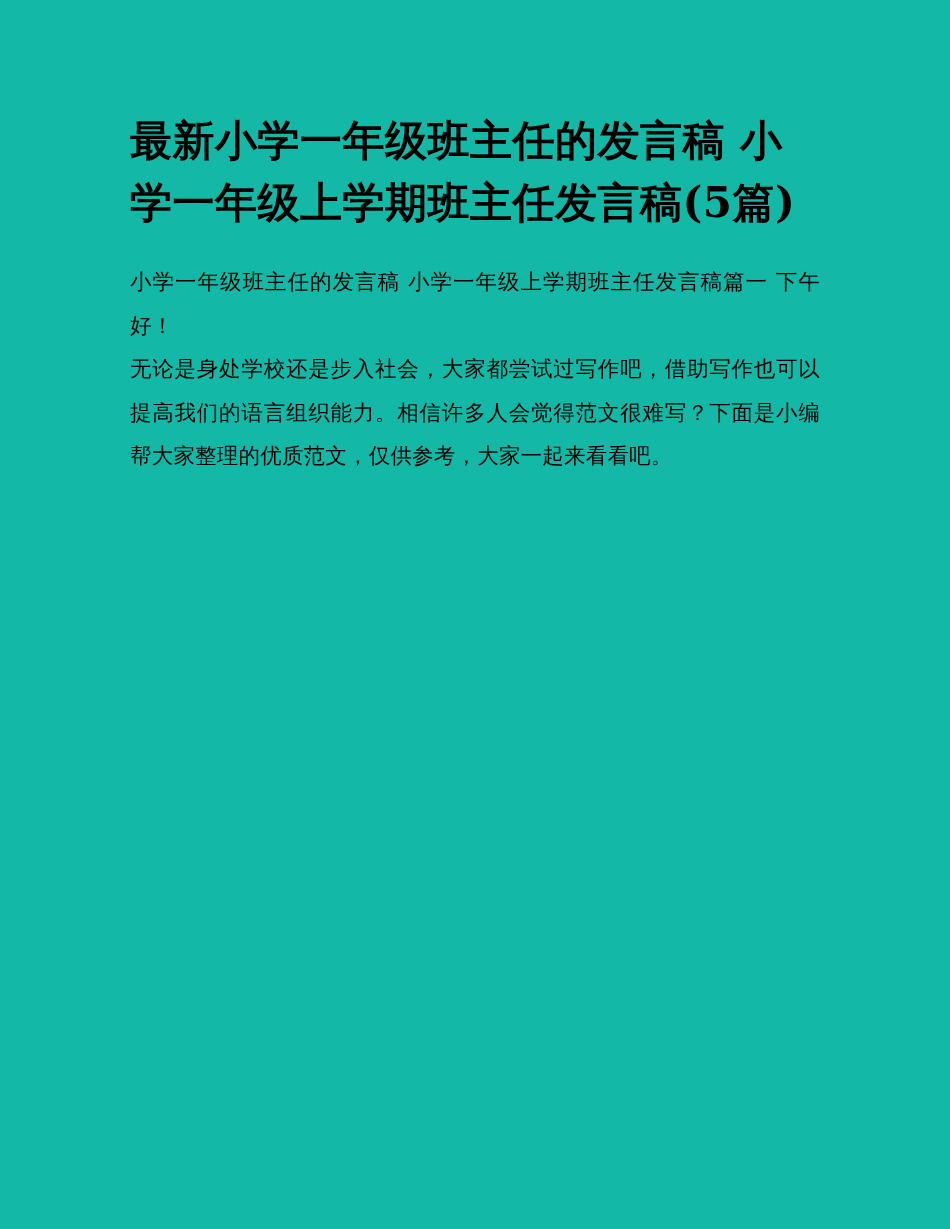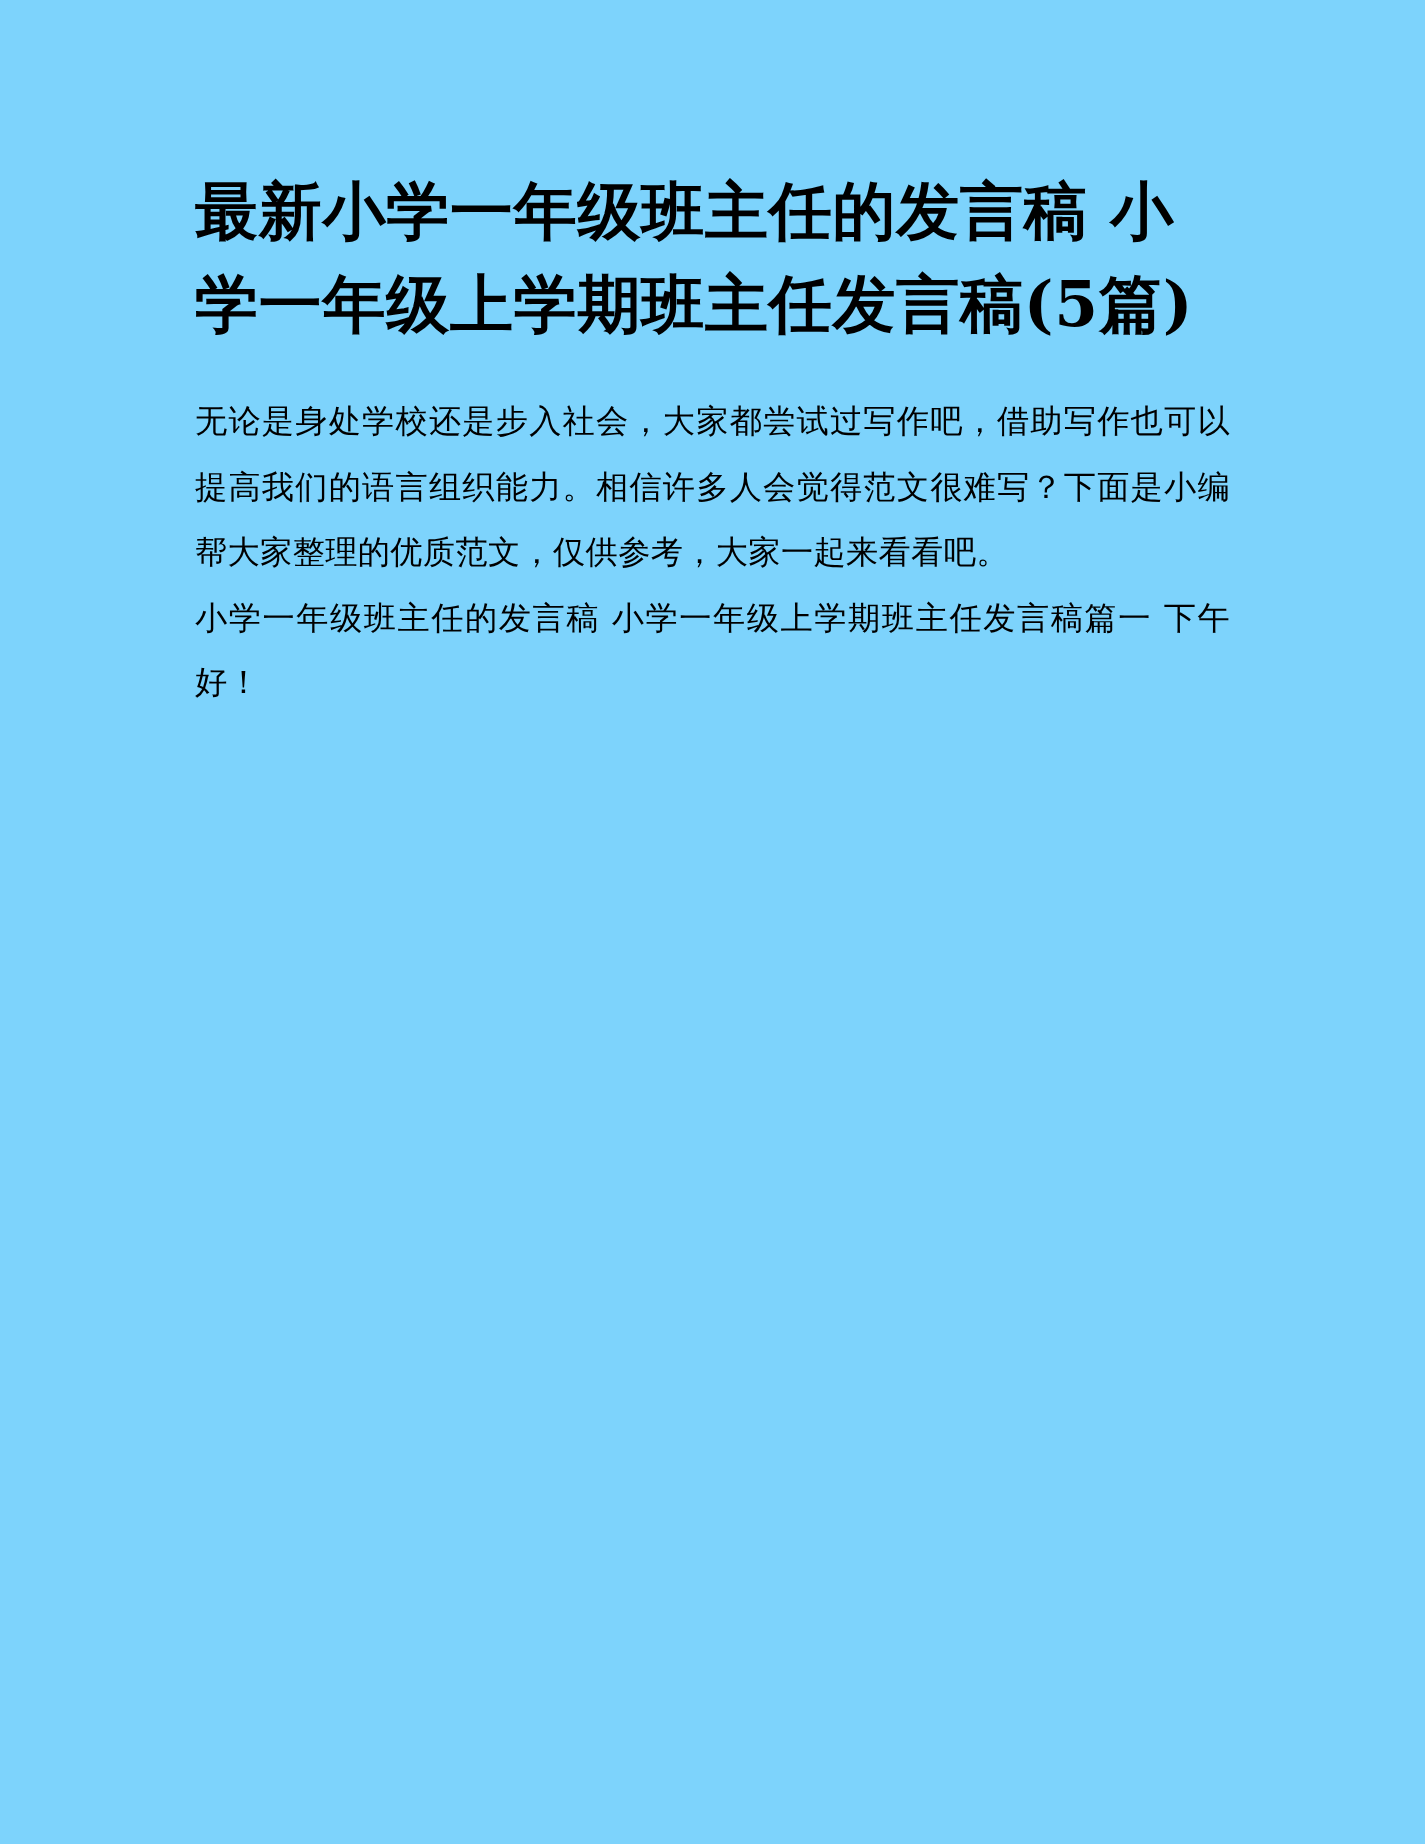--- a/index.html
+++ b/index.html
@@ -4,21 +4,21 @@
 <style>
   html, body {
     margin: 0;
     padding: 0;
     background: #ffffff;
   }
   .page {
     position: relative;
     width: 950px;
     height: 1229px;
-    background: #7dd3fc;
+    background: #14b8a6;
     margin: 0 auto;
     overflow: hidden;
     box-sizing: border-box;
   }
   .content {
     position: absolute;
     left: 130px;
     top: 110px;
     width: 690px;
   }
@@ -48,19 +48,19 @@
   }
 </style>
 </head>
 <body>
 
 <div class="page">
   <div class="content">
 
     <h1 class="doc-title">最新小学一年级班主任的发言稿 小学一年级上学期班主任发言稿(5篇)</h1>
 
+    <p class="doc-para">小学一年级班主任的发言稿 小学一年级上学期班主任发言稿篇一 下午好！</p>
+
     <p class="doc-para">无论是身处学校还是步入社会，大家都尝试过写作吧，借助写作也可以提高我们的语言组织能力。相信许多人会觉得范文很难写？下面是小编帮大家整理的优质范文，仅供参考，大家一起来看看吧。</p>
-
-    <p class="doc-para">小学一年级班主任的发言稿 小学一年级上学期班主任发言稿篇一 下午好！</p>
 
 
   </div>
 </div>
 
 </body></html>

